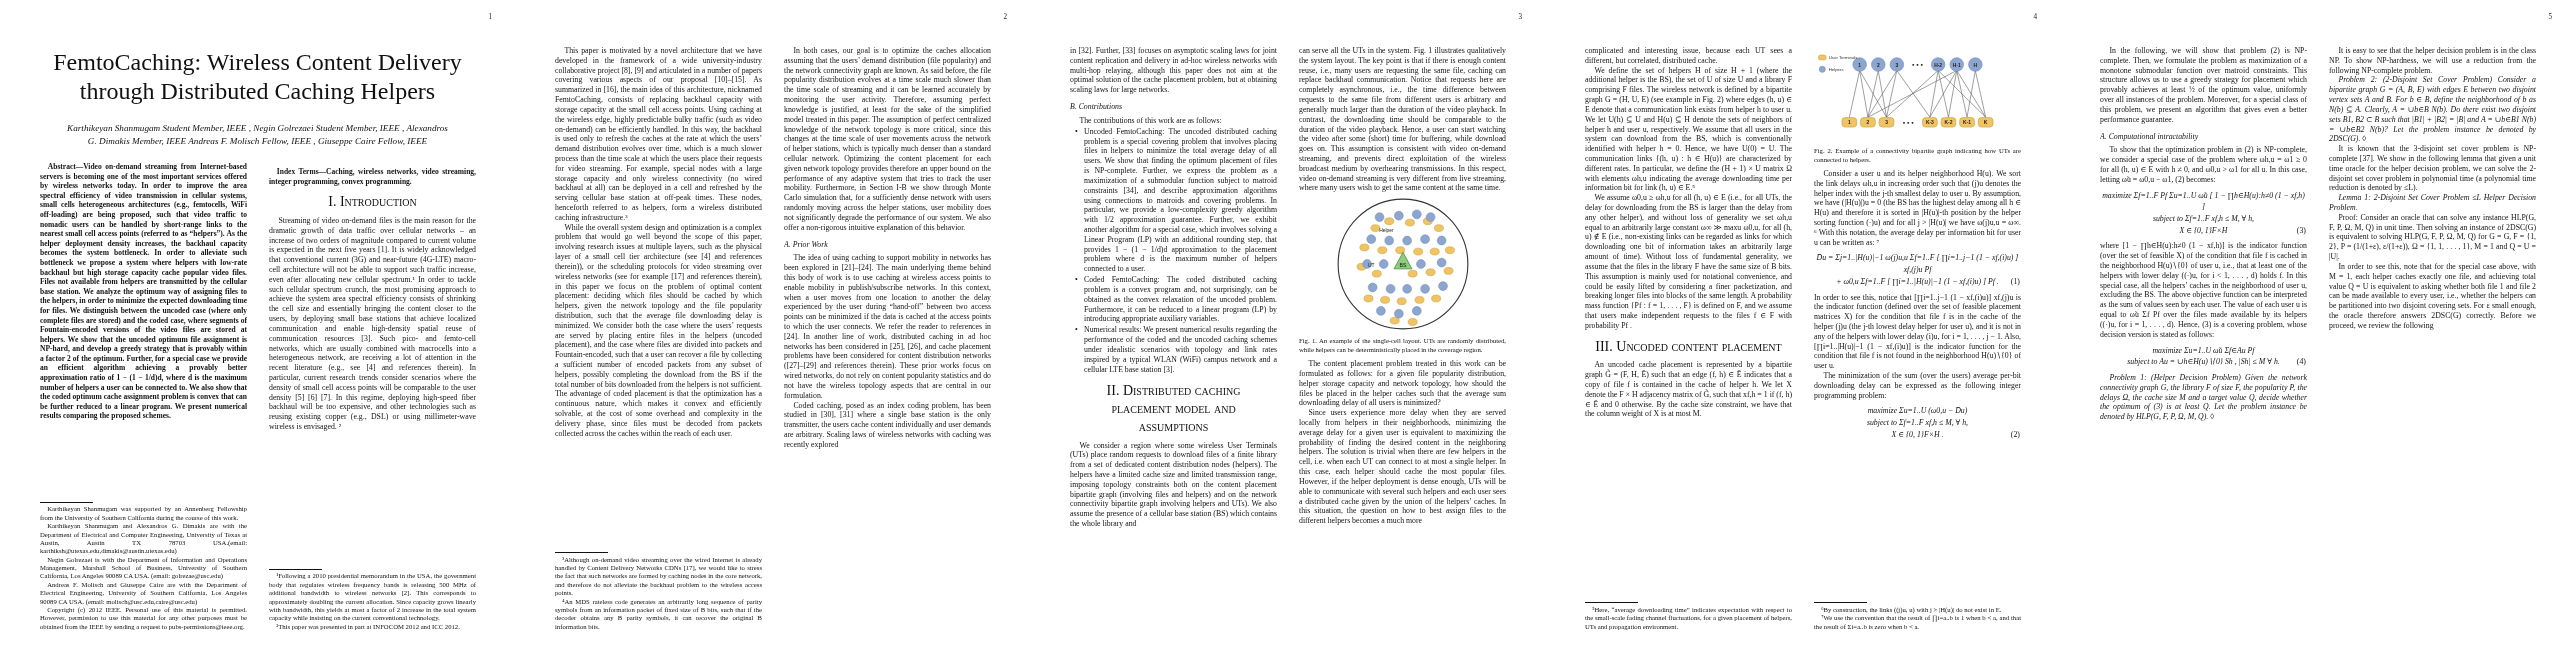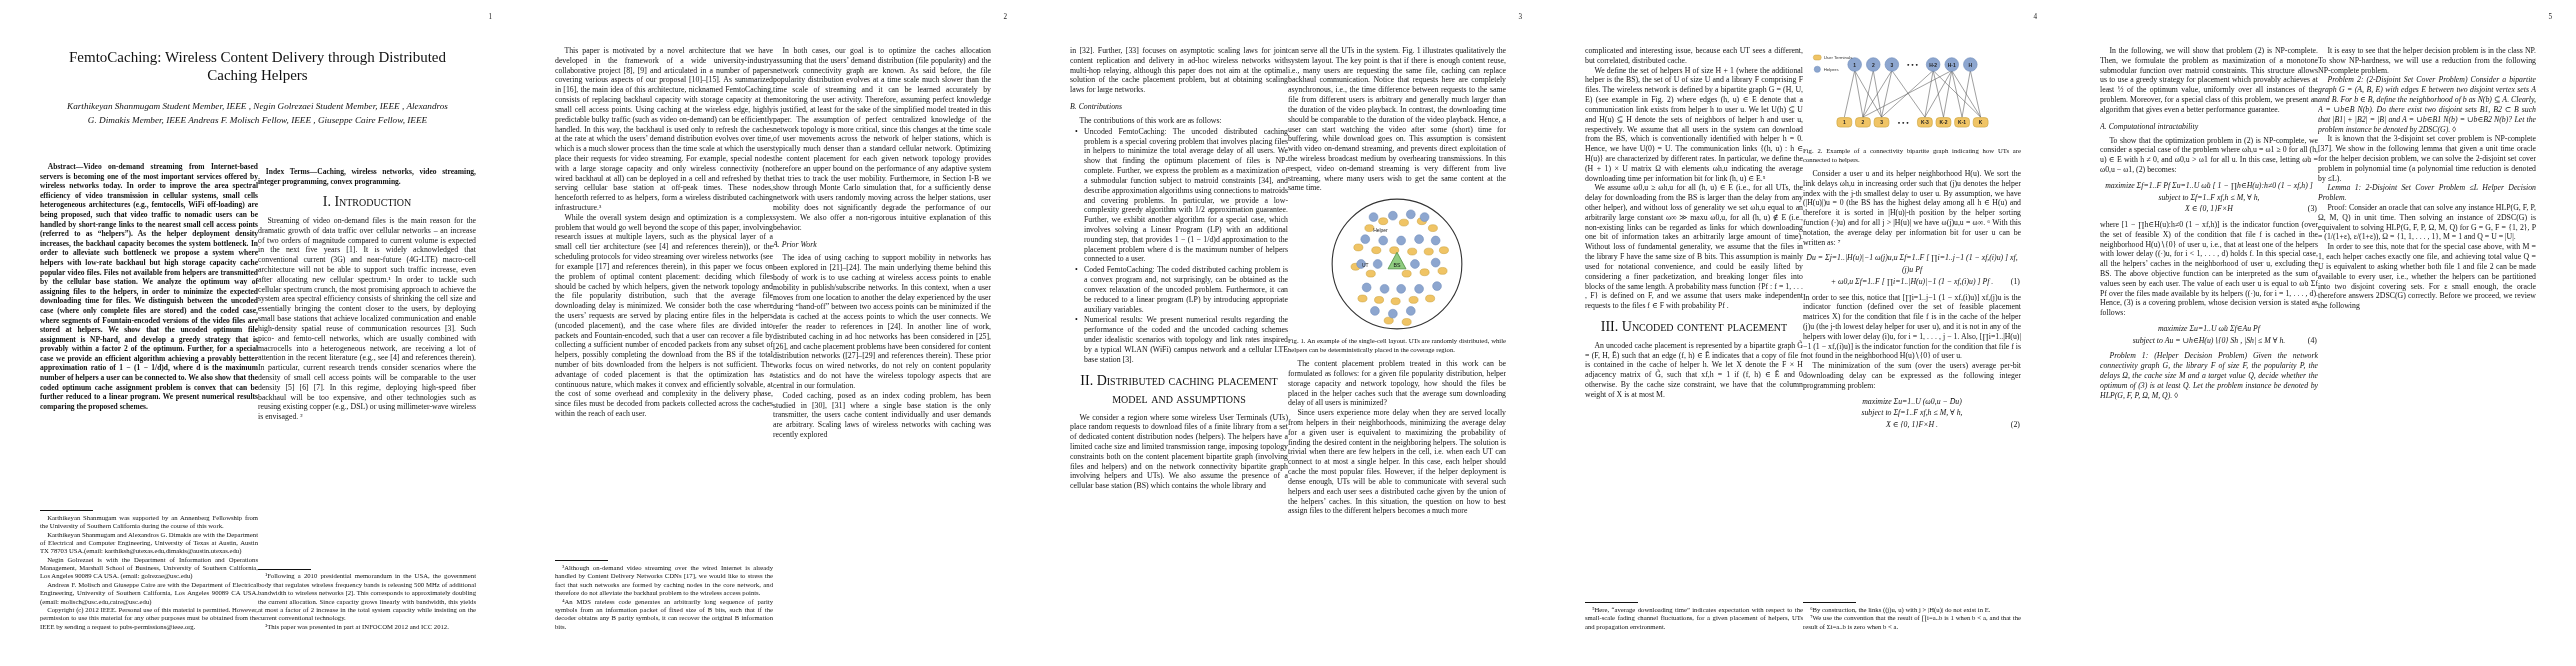--- a/index.html
+++ b/index.html
@@ -4,23 +4,23 @@
 <style>
   html,body{margin:0;padding:0}
   body{width:2576px;height:667px;background:#ffffff;color:#111;overflow:hidden;
        font-family:"Liberation Serif","DejaVu Serif",serif;}
   #pages{display:flex;width:2576px;height:667px;position:relative}
   .page{position:relative;width:515px;height:667px;flex:0 0 515px;background:#fff}
   .pagenum{position:absolute;top:13.3px;right:23px;font-size:7.2px;color:#222}
   .banner{position:absolute;left:7.8px;top:361px;transform:rotate(-90deg);transform-origin:0 0;
           white-space:nowrap;font-size:12.8px;color:#8a8a8a;letter-spacing:0.8px}
   .titleblock{position:absolute;top:48px;left:53px;right:53px;text-align:center}
-  .title{font-size:15px;line-height:1.2}
+  .title{font-size:24px;line-height:1.2}
   .authors{margin-top:16px;font-size:9.2px;line-height:1.5;font-style:italic}
-  .cols{position:absolute;left:40px;right:39px;top:46px;bottom:36px;display:flex;}
+  .cols{position:absolute;left:40px;right:39px;top:46px;bottom:36px;display:flex;gap:22px}
   .page.first .cols{top:162px}
   .col{flex:1 1 0;display:flex;flex-direction:column;overflow:hidden;font-size:7.8px;
        line-height:1.26;text-align:justify}
   .para{text-indent:9.4px}
   .para0{text-indent:0}
   .ital{text-indent:9.4px;font-style:italic}
   .abstract{font-weight:bold;font-size:7.5px;line-height:1.28;text-indent:7.8px}
   .index{font-weight:bold;font-size:7.5px;line-height:1.28;text-indent:7.8px;margin-top:5px}
   .heading{text-align:center;font-variant:small-caps;font-size:14px;margin:7.2px 6.7px 4.4px;text-indent:0;line-height:1.3}
   .subheading{font-style:italic;margin:7.2px 0 3.9px;text-indent:0}

